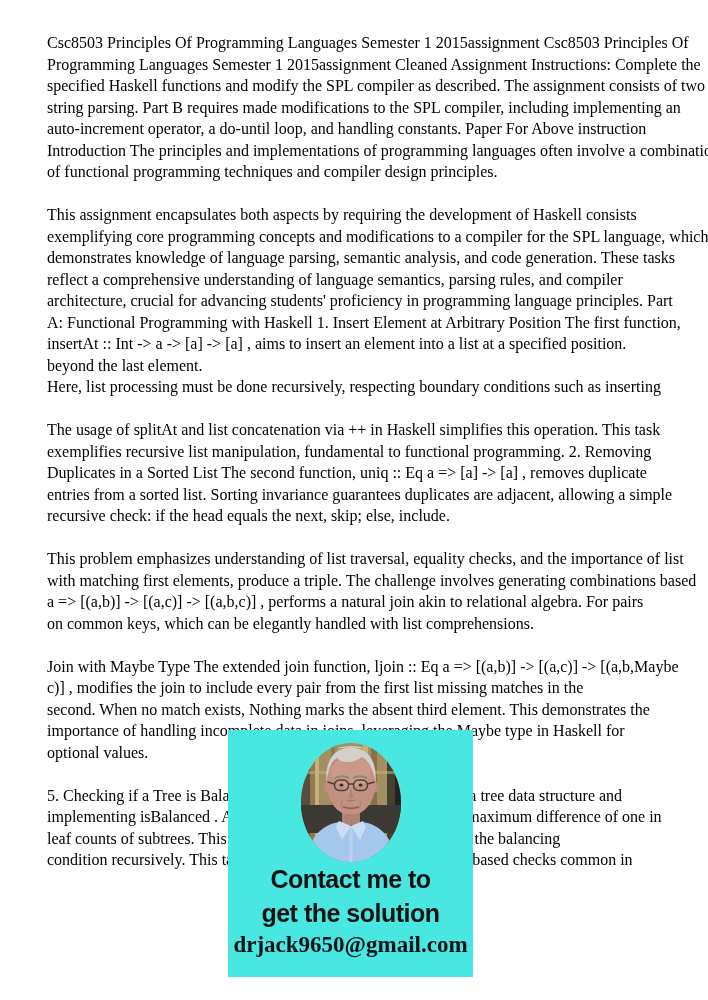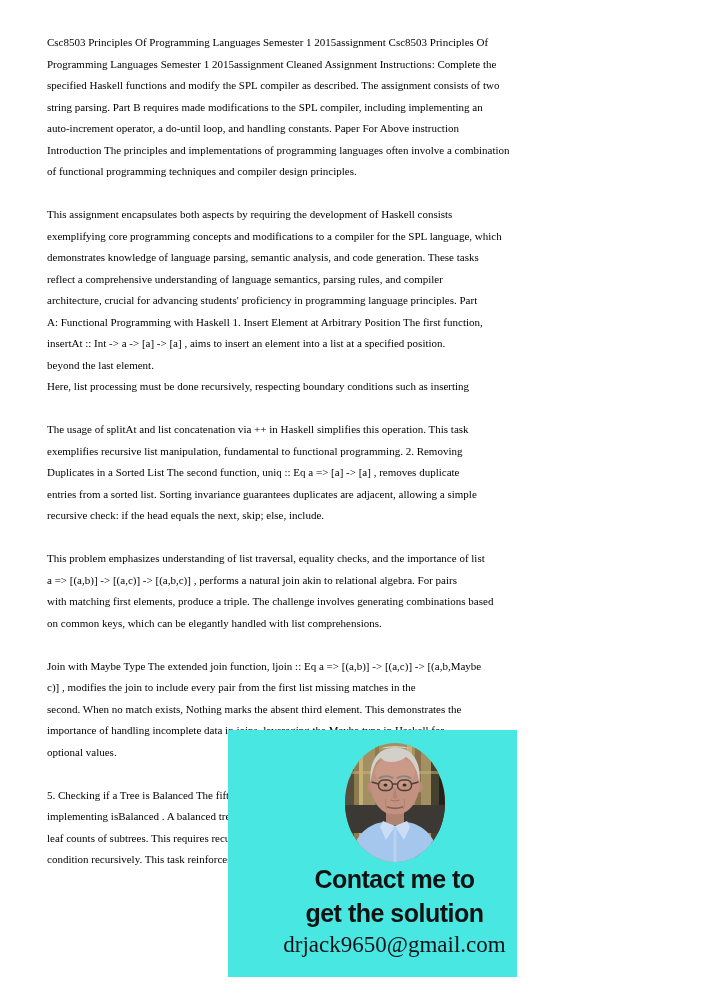--- a/index.html
+++ b/index.html
@@ -13,21 +13,21 @@
   .doc {
     position: absolute;
     left: 47px; top: 32px;
     width: 620px;
     color: #000000;
   }
   .para { margin: 0 0 21.5px 0; }
   .para:last-child { margin-bottom: 0; }
   .line {
     white-space: pre;
-    font-size: 11px;
+    font-size: 16px;
     line-height: 21.5px;
     height: 21.5px;
   }
   .promo {
     position: absolute;
     left: 228px; top: 730px;
     width: 245px; height: 247px;
     text-align: center;
     overflow: hidden;
   }
@@ -39,21 +39,21 @@
     font-family: "Liberation Sans", sans-serif;
     font-weight: 700;
     font-size: 25px;
     line-height: 34px;
     letter-spacing: -0.5px;
     color: #121212;
     margin-top: 0;
   }
   .promo-email {
     font-family: "Liberation Serif", serif;
-    font-weight: 400;
+    font-weight: 700;
     font-size: 23px;
     line-height: 30px;
     color: #121218;
   }
 </style>
 </head>
 <body style="background: rgb(255, 255, 255);">
 
 <div class="doc" style="color: rgb(0, 0, 0);">
     <div class="para">
@@ -78,40 +78,40 @@
     </div>
     <div class="para">
       <div class="line">The usage of splitAt and list concatenation via ++ in Haskell simplifies this operation. This task</div>
       <div class="line">exemplifies recursive list manipulation, fundamental to functional programming. 2. Removing</div>
       <div class="line">Duplicates in a Sorted List The second function, uniq :: Eq a =&gt; [a] -&gt; [a] , removes duplicate</div>
       <div class="line">entries from a sorted list. Sorting invariance guarantees duplicates are adjacent, allowing a simple</div>
       <div class="line">recursive check: if the head equals the next, skip; else, include.</div>
     </div>
     <div class="para">
       <div class="line">This problem emphasizes understanding of list traversal, equality checks, and the importance of list</div>
+      <div class="line">with matching first elements, produce a triple. The challenge involves generating combinations based</div>
       <div class="line">a =&gt; [(a,b)] -&gt; [(a,c)] -&gt; [(a,b,c)] , performs a natural join akin to relational algebra. For pairs</div>
-      <div class="line">with matching first elements, produce a triple. The challenge involves generating combinations based</div>
       <div class="line">on common keys, which can be elegantly handled with list comprehensions.</div>
     </div>
     <div class="para">
       <div class="line">Join with Maybe Type The extended join function, ljoin :: Eq a =&gt; [(a,b)] -&gt; [(a,c)] -&gt; [(a,b,Maybe</div>
       <div class="line">c)] , modifies the join to include every pair from the first list missing matches in the</div>
       <div class="line">second. When no match exists, Nothing marks the absent third element. This demonstrates the</div>
       <div class="line">importance of handling incomplete data in joins, leveraging the Maybe type in Haskell for</div>
       <div class="line">optional values.</div>
     </div>
     <div class="para">
       <div class="line">5. Checking if a Tree is Balanced The fifth task involves defining a tree data structure and</div>
       <div class="line">implementing isBalanced . A balanced tree is defined as having a maximum difference of one in</div>
       <div class="line">leaf counts of subtrees. This requires recursive traversal, verifying the balancing</div>
       <div class="line">condition recursively. This task reinforces recursion and invariant-based checks common in</div>
     </div>
   </div>
 
-<div class="promo" style="background: rgb(73, 231, 225); padding-left: 44px;">
+<div class="promo" style="background: rgb(73, 231, 225);">
   <svg class="promo-photo" width="100" height="119" viewBox="0 0 100 119" xmlns="http://www.w3.org/2000/svg">
     <defs>
       <clipPath id="ovalClip">
           <ellipse cx="50" cy="59.5" rx="50" ry="59.5"></ellipse>
         </clipPath>
     </defs>
     <g clip-path="url(#ovalClip)">
       <rect x="0" y="0" width="100" height="119" fill="#a39062"></rect>
       <rect x="0" y="0" width="9" height="119" fill="#55503e"></rect>
       <rect x="9" y="0" width="5" height="119" fill="#8e7a4e"></rect>

